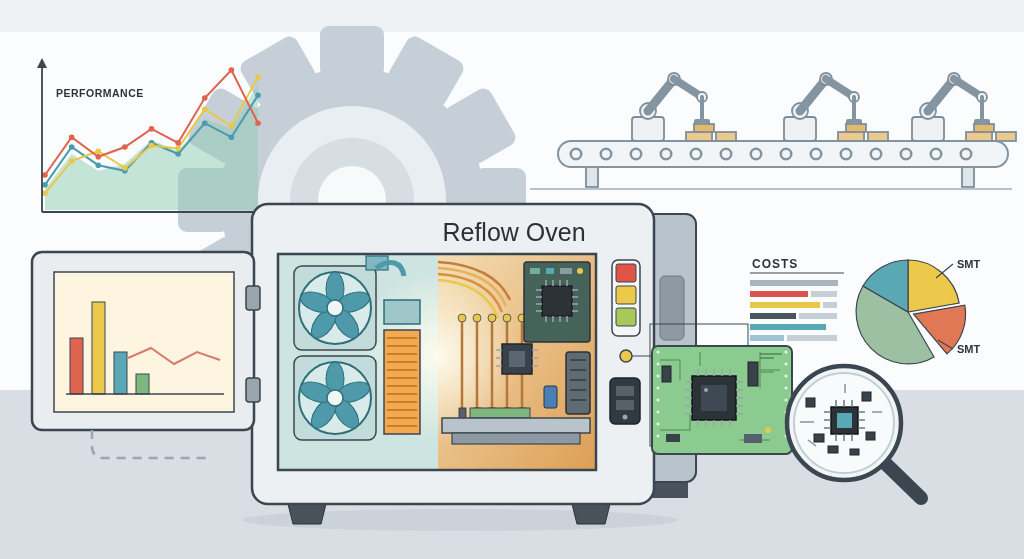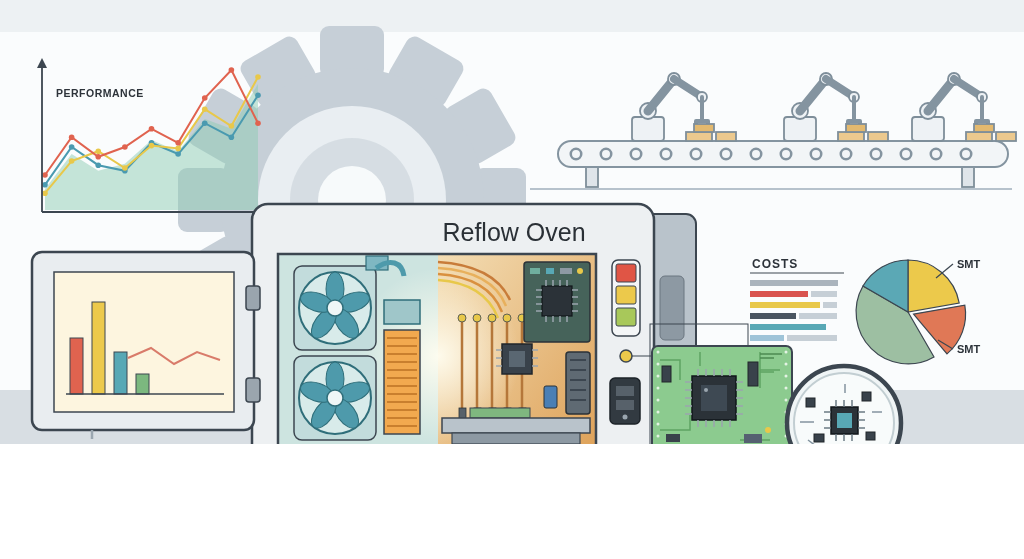--- a/index.html
+++ b/index.html
@@ -1,16 +1,16 @@
 <!DOCTYPE html>
 <html><head>
 <meta charset="utf-8">
 <style>
   html,body{margin:0;padding:0;background:#ffffff;}
-  .stage{position:relative;width:1024px;height:444px;overflow:hidden;font-family:"Liberation Sans",sans-serif;text-decoration:underline;}
+  .stage{position:relative;width:1024px;height:559px;overflow:hidden;font-family:"Liberation Sans",sans-serif;text-decoration:underline;}
   svg{display:block;}
   text{font-family:"Liberation Sans",sans-serif;}
   .lbl{font-weight:bold;fill:#2d333a;}
   .ln{stroke:#7e8e9a;stroke-width:1.8;}
 </style>
 </head>
 <body>
 
 <div class="stage">
 <svg viewBox="0 0 1024 559" width="1024" height="559">

